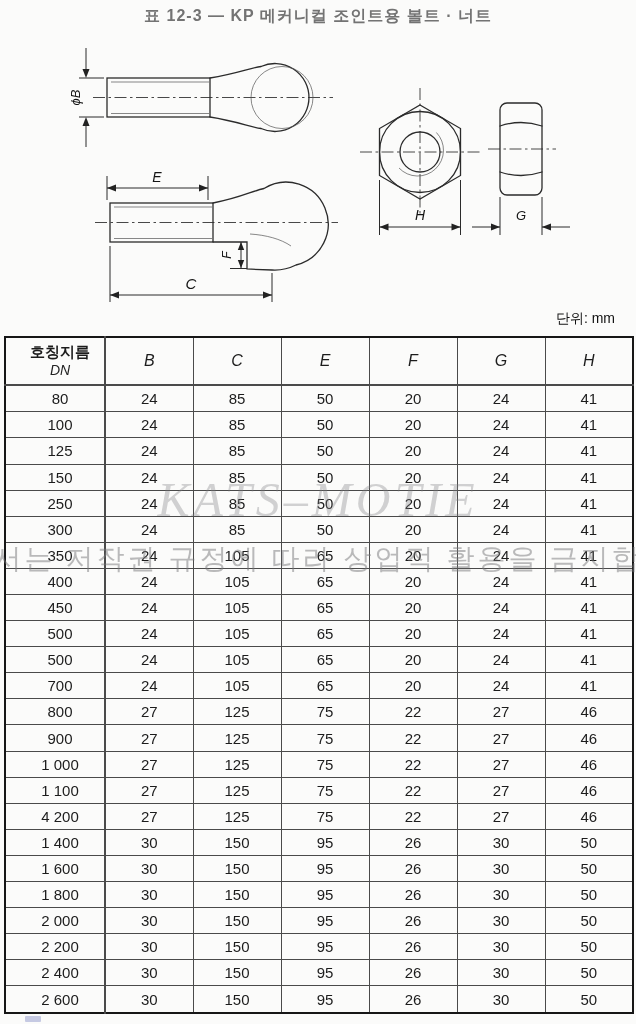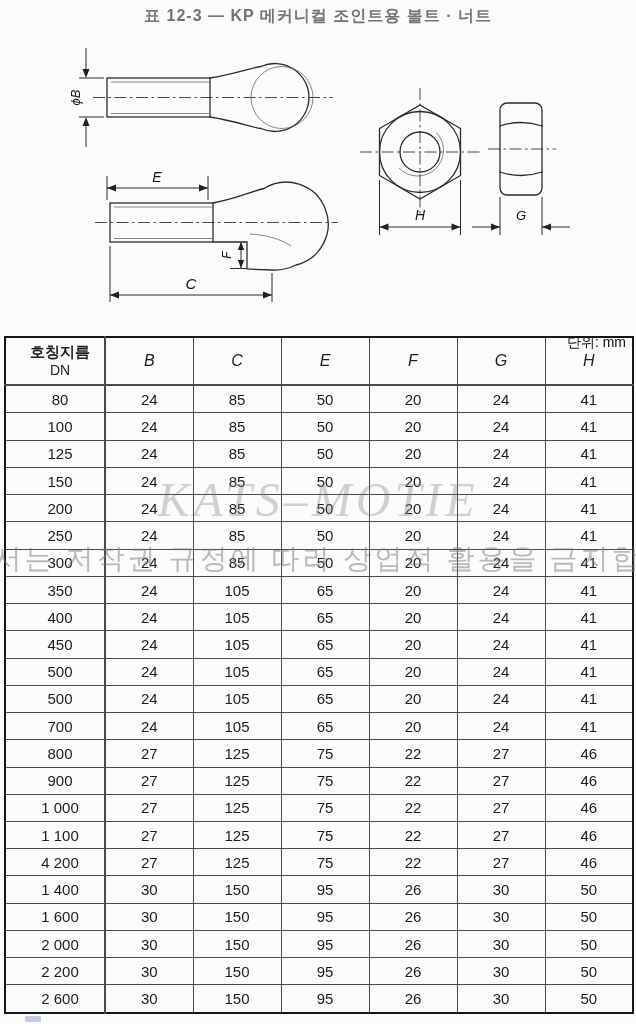--- a/index.html
+++ b/index.html
@@ -5,33 +5,33 @@
   html,body{margin:0;padding:0;}
   body{width:636px;height:1024px;overflow:hidden;background:#fbfbfa;
        font-family:"Liberation Sans",sans-serif;color:#1a1a1a;position:relative;}
   .page{position:absolute;inset:0;width:636px;height:1024px;overflow:hidden;}
 
   .doc-title{position:absolute;top:6px;left:0;width:636px;text-align:center;
              font-size:16px;font-weight:bold;letter-spacing:1px;color:#737373;}
 
   .drawing{position:absolute;top:30px;left:0;}
 
-  .unit-label{position:absolute;top:310px;right:10px;font-size:14px;color:#111;margin-top:24px;}
+  .unit-label{position:absolute;top:310px;right:21px;font-size:14px;color:#111;}
 
   table.dim-table{position:absolute;left:4px;top:336px;width:628px;height:678px;
                   border-collapse:collapse;table-layout:fixed;}
   .dim-table th,.dim-table td{border:1px solid #4a4a4a;text-align:center;
                   vertical-align:middle;padding:0;font-size:15px;color:#1c1c1c;}
   .dim-table{border:2px solid #161616;}
   .dim-table thead th{height:46px;border-bottom-width:2px;}
   .dim-table th:first-child,.dim-table td:first-child{border-right-width:2px;padding-left:10px;}
   .dim-table thead th{font-weight:normal;font-style:italic;font-size:16px;}
   .dim-table thead th.h-dn{font-style:normal;}
   .h-dn .dn-name{font-weight:bold;font-size:15px;line-height:1.25;}
-  .h-dn .dn-sub{font-size:14px;line-height:1.2;color:#222;}
+  .h-dn .dn-sub{font-style:italic;font-size:14px;line-height:1.2;color:#222;}
 
   .watermark{position:absolute;left:0;top:0;width:636px;height:1024px;
              pointer-events:none;z-index:6;overflow:hidden;}
   .wm-brand{position:absolute;top:474px;left:0;width:636px;text-align:center;
             font-family:"Liberation Serif",serif;font-style:italic;font-size:48px;
             line-height:1.1;letter-spacing:4px;color:rgba(125,125,130,0.34);
             white-space:nowrap;}
   .wm-notice{position:absolute;top:540px;left:50%;transform:translateX(-50%);
              font-family:"Liberation Serif",serif;font-size:28px;letter-spacing:3px;
              color:rgba(120,120,122,0.5);white-space:nowrap;}
@@ -185,29 +185,20 @@
         <tr>
           <td>150</td>
           <td>24</td>
           <td>85</td>
           <td>50</td>
           <td>20</td>
           <td>24</td>
           <td>41</td>
         </tr>
         <tr>
-          <td>200</td>
-          <td>24</td>
-          <td>85</td>
-          <td>50</td>
-          <td>20</td>
-          <td>24</td>
-          <td>41</td>
-        </tr>
-        <tr>
           <td>250</td>
           <td>24</td>
           <td>85</td>
           <td>50</td>
           <td>20</td>
           <td>24</td>
           <td>41</td>
         </tr>
         <tr>
           <td>300</td>
@@ -329,30 +320,48 @@
         <tr>
           <td>1 600</td>
           <td>30</td>
           <td>150</td>
           <td>95</td>
           <td>26</td>
           <td>30</td>
           <td>50</td>
         </tr>
         <tr>
+          <td>1 800</td>
+          <td>30</td>
+          <td>150</td>
+          <td>95</td>
+          <td>26</td>
+          <td>30</td>
+          <td>50</td>
+        </tr>
+        <tr>
           <td>2 000</td>
           <td>30</td>
           <td>150</td>
           <td>95</td>
           <td>26</td>
           <td>30</td>
           <td>50</td>
         </tr>
         <tr>
           <td>2 200</td>
+          <td>30</td>
+          <td>150</td>
+          <td>95</td>
+          <td>26</td>
+          <td>30</td>
+          <td>50</td>
+        </tr>
+        <tr>
+          <td>2 400</td>
           <td>30</td>
           <td>150</td>
           <td>95</td>
           <td>26</td>
           <td>30</td>
           <td>50</td>
         </tr>
         <tr>
           <td>2 600</td>
           <td>30</td>

